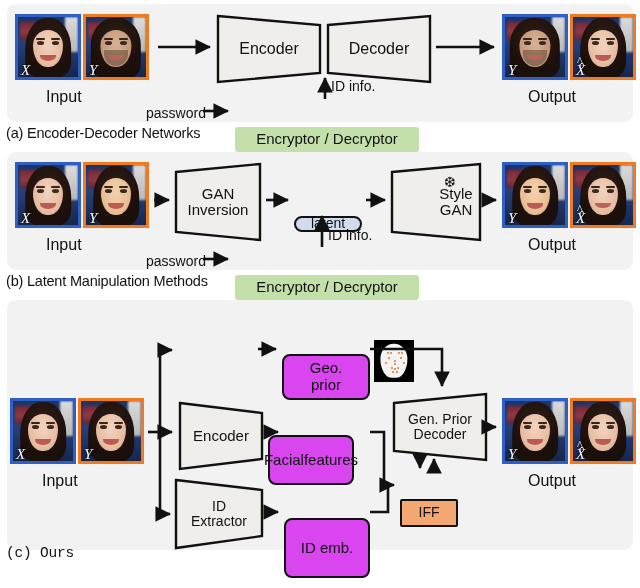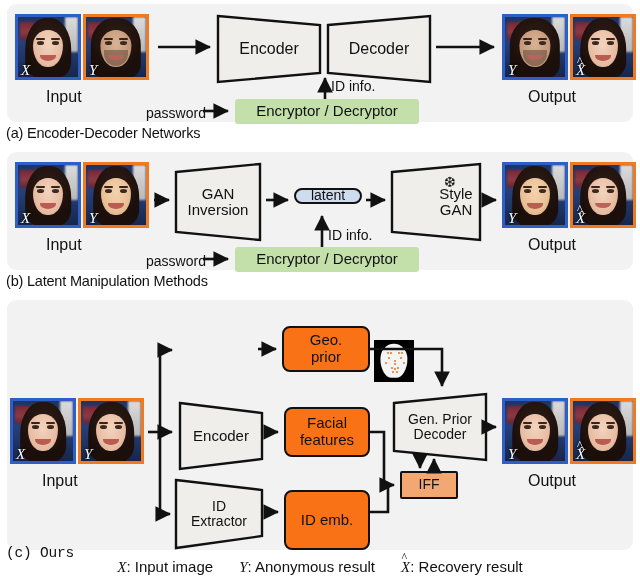--- a/index.html
+++ b/index.html
@@ -184,23 +184,24 @@
     position: absolute;
     box-sizing: border-box;
     border: 2px solid #111;
     border-radius: 8px;
     display: flex;
     align-items: center;
     justify-content: center;
     text-align: center;
     line-height: 1.12;
     color: #111;
+    margin-top: 28px;
   }
   .rbox.green  { background: #c3e0ab; border-color: #c3e0ab; border-radius: 3px; }
-  .rbox.yellow { background: #f97316; }
+  .rbox.yellow { background: #d946ef; }
   .rbox.orange { background: #f3a871; }
   .rbox.blue   { background: #cfdcee; }
 
   .plain-text {
     position: absolute;
     font-size: 15px;
     color: #111;
     white-space: nowrap;
   }
 
@@ -499,21 +500,21 @@
     <div class="dot" style="left:29px; top:22px;"></div>
   </div>
 
   <div class="trap-wrap" style="left:178px; top:401px; width:86px; height:70px;">
     <svg width="86" height="70" viewBox="0 0 86 70">
         <polygon points="2,2 84,12 84,58 2,68" fill="#efeeea" stroke="#111" stroke-width="2.4"></polygon>
       </svg>
     <div class="trap-label" style="font-size:15px;">Encoder</div>
   </div>
 
-  <div class="rbox yellow" style="left:284px; top:407px; width:86px; height:50px; font-size:15px; flex-direction:column;">
+  <div class="rbox yellow" style="left:268px; top:407px; width:86px; height:50px; font-size:15px; ">
     <span>Facial</span>
     <span>features</span>
   </div>
 
   <div class="trap-wrap" style="left:174px; top:478px; width:90px; height:72px;">
     <svg width="90" height="72" viewBox="0 0 90 72">
         <polygon points="2,2 88,12 88,58 2,70" fill="#efeeea" stroke="#111" stroke-width="2.4"></polygon>
       </svg>
     <div class="trap-label" style="flex-direction:column; font-size:14px;">
       <span>ID</span>
@@ -573,17 +574,14 @@
     <line x1="264" y1="512" x2="278" y2="512" stroke="#111" stroke-width="2.6" marker-end="url(#ah)"></line>
 
     <path d="M370,512 L388,512 L388,485" fill="none" stroke="#111" stroke-width="2.6"></path>
 
     <line x1="420" y1="459" x2="420" y2="468" stroke="#111" stroke-width="2.6" marker-end="url(#ah)"></line>
     <line x1="434" y1="471" x2="434" y2="459" stroke="#111" stroke-width="2.6" marker-end="url(#ah)"></line>
 
     <line x1="488" y1="427" x2="496" y2="427" stroke="#111" stroke-width="2.6" marker-end="url(#ah)"></line>
   </svg>
 
-  <div class="legend">
-    <span class="sym">X</span><span>: Input image</span><span class="sep"></span><span class="sym">Y</span><span>: Anonymous result</span><span class="sep"></span><span class="sym hat">X</span><span>: Recovery result</span>
-  </div>
 
 </div>
 
 </body></html>

